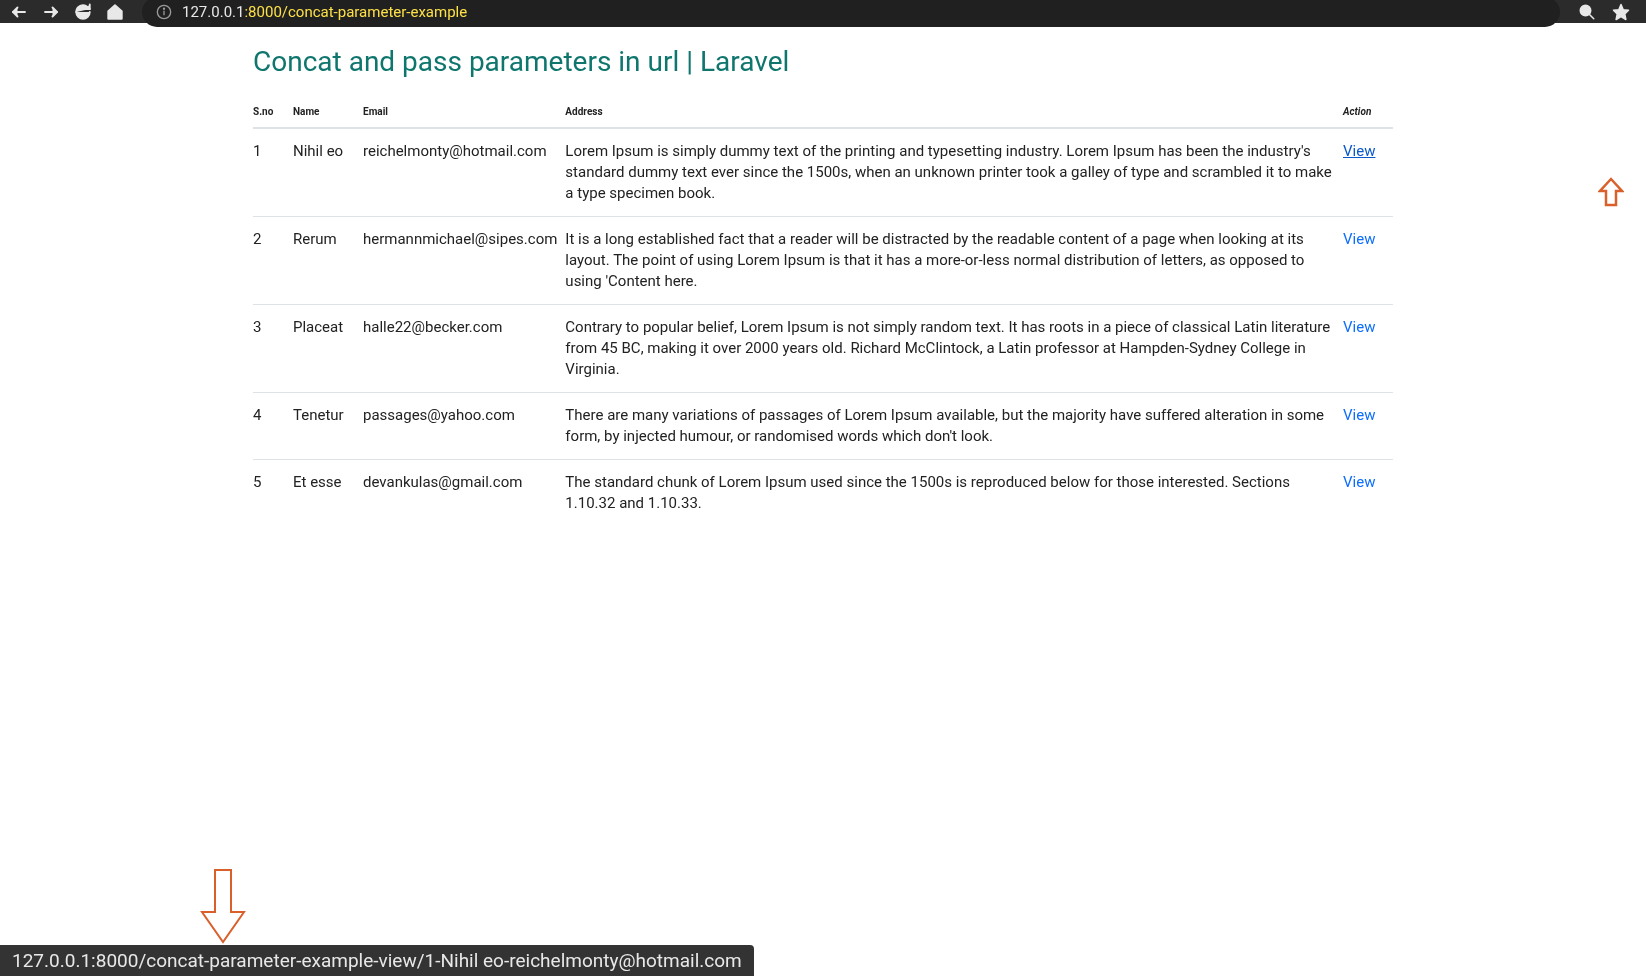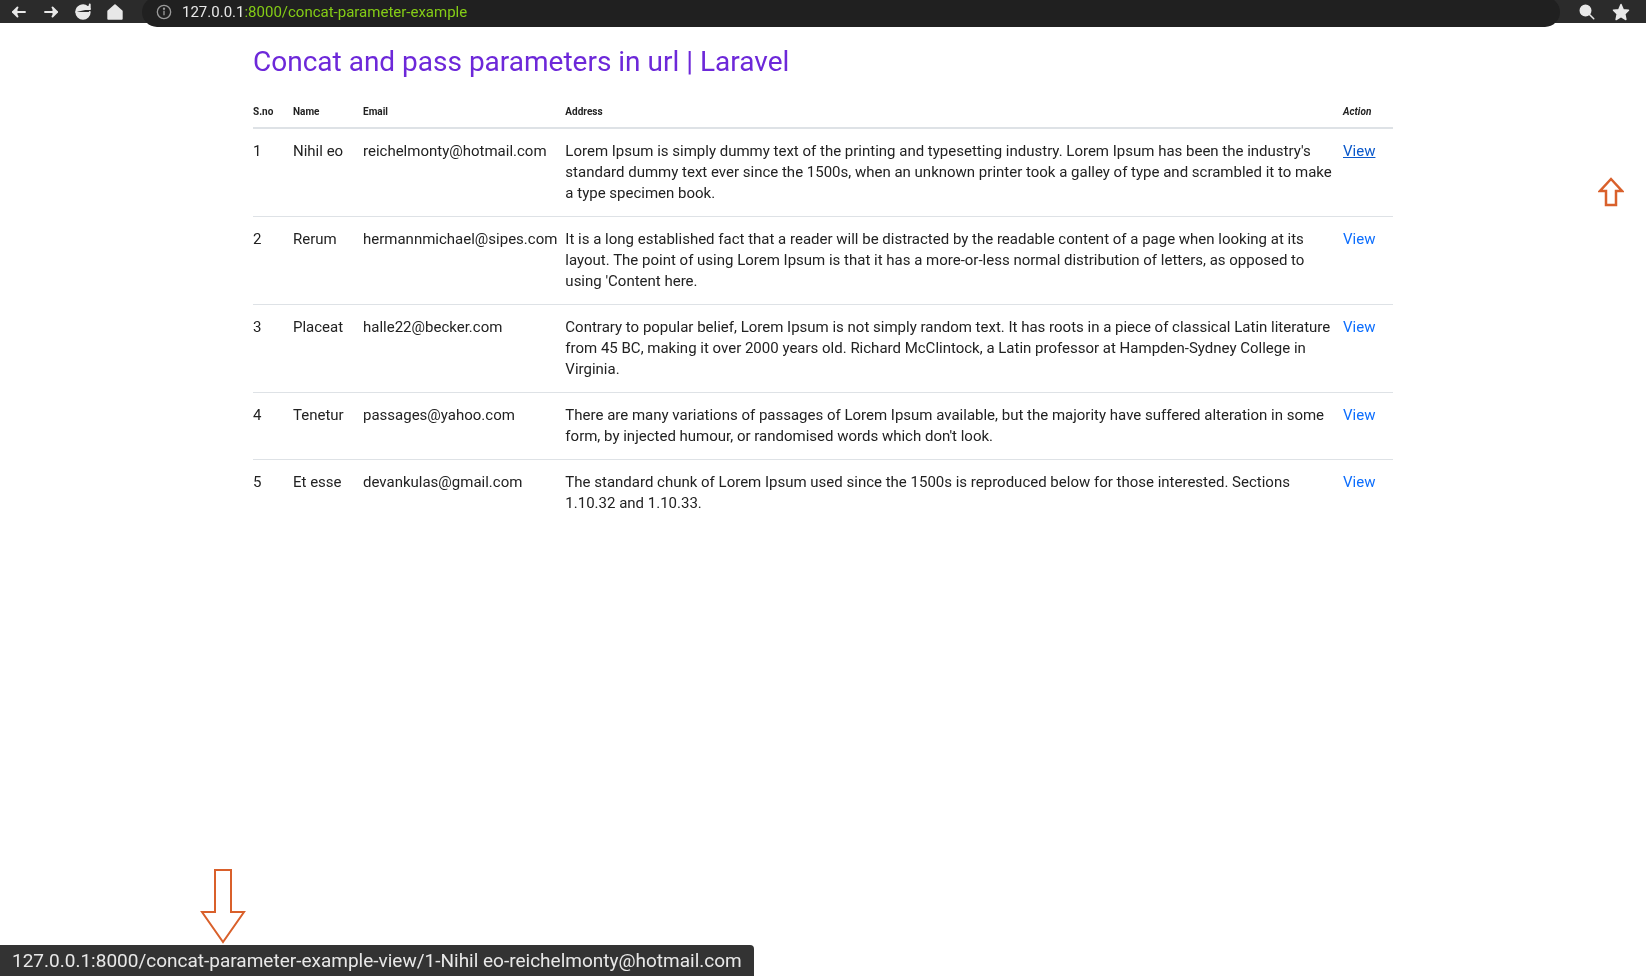--- a/index.html
+++ b/index.html
@@ -58,41 +58,41 @@
     .url-text {
       color: #e8e8e8;
       font-size: 15px;
       display: flex;
       align-items: center;
     }
     .url-host {
       color: #e8e8e8;
     }
     .url-port-path {
-      color: #84cc16;
+      color: #fde047;
     }
     .toolbar-right {
       display: flex;
       align-items: center;
       gap: 16px;
       padding-right: 6px;
     }
     .page-content {
       padding: 22px 0 0 0;
       background: #fff;
     }
     .container {
       max-width: 1160px;
       margin: 0 auto;
       padding: 0 10px;
     }
     .page-title {
       font-size: 28px;
       font-weight: 400;
-      color: #6d28d9;
+      color: #0f766e;
       margin-bottom: 18px;
     }
     table {
       width: 100%;
       border-collapse: collapse;
     }
     thead th {
       text-align: left;
       font-size: 10px;
       font-weight: 700;

